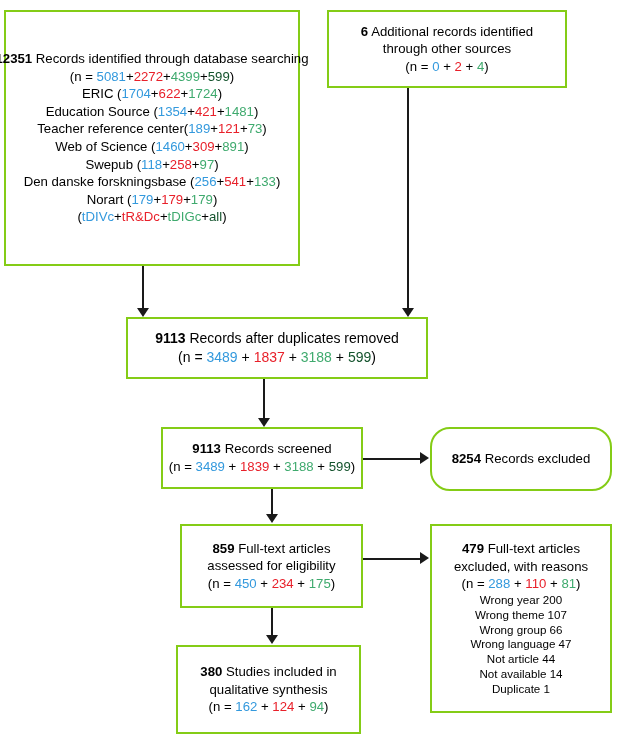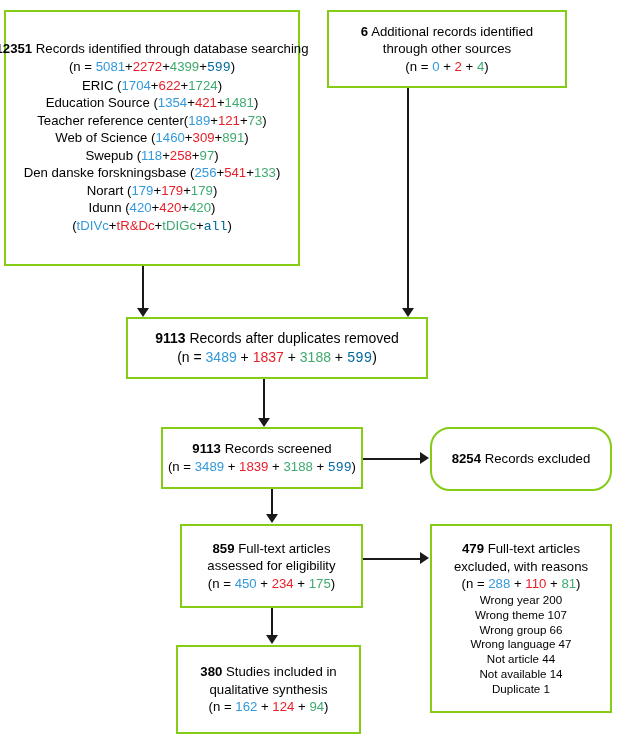--- a/index.html
+++ b/index.html
@@ -31,21 +31,21 @@
     line-height: 1.33;
   }
   .box .ln {
     display: block;
     white-space: nowrap;
   }
   .b { font-weight: bold; }
   .blue  { color: #3399dd; }
   .red   { color: #e8202a; text-align: right; }
   .green { color: #3faa6e; margin-top: 44px; }
-  .black { color: #0369a1; font-family: Liberation Mono, monospace; }
+  .black { color: #14532d; }
 
   
   .vline {
     position: absolute;
     width: 0;
     border-left: 2px solid #1a1a1a;
   }
   .hline {
     position: absolute;
     height: 0;
@@ -93,21 +93,20 @@
     <span class="ln"><span>Teacher reference center(</span><span class="blue">189</span>+<span class="red">121</span>+<span class="green">73</span><span>)</span></span>
 
     <span class="ln"><span>Web of Science (</span><span class="blue">1460</span>+<span class="red">309</span>+<span class="green">891</span><span>)</span></span>
 
     <span class="ln"><span>Swepub (</span><span class="blue">118</span>+<span class="red">258</span>+<span class="green">97</span><span>)</span></span>
 
     <span class="ln"><span>Den danske forskningsbase (</span><span class="blue">256</span>+<span class="red">541</span>+<span class="green">133</span><span>)</span></span>
 
     <span class="ln"><span>Norart (</span><span class="blue">179</span>+<span class="red">179</span>+<span class="green">179</span><span>)</span></span>
 
-    <span class="ln"><span>Idunn (</span><span class="blue">420</span>+<span class="red">420</span>+<span class="green">420</span><span>)</span></span>
 
     <span class="ln"><span>(</span><span class="blue">tDIVc</span>+<span class="red">tR&amp;Dc</span>+<span class="green">tDIGc</span>+<span class="black">all</span><span>)</span></span>
   </div>
 
   <div class="box" id="box-other">
     <span class="ln"><span class="b">6</span> <span>Additional records identified</span></span>
     <span class="ln">through other sources</span>
     <span class="ln"><span>(n = </span><span class="blue">0</span> + <span class="red">2</span> + <span class="green">4</span><span>)</span></span>
   </div>
 

